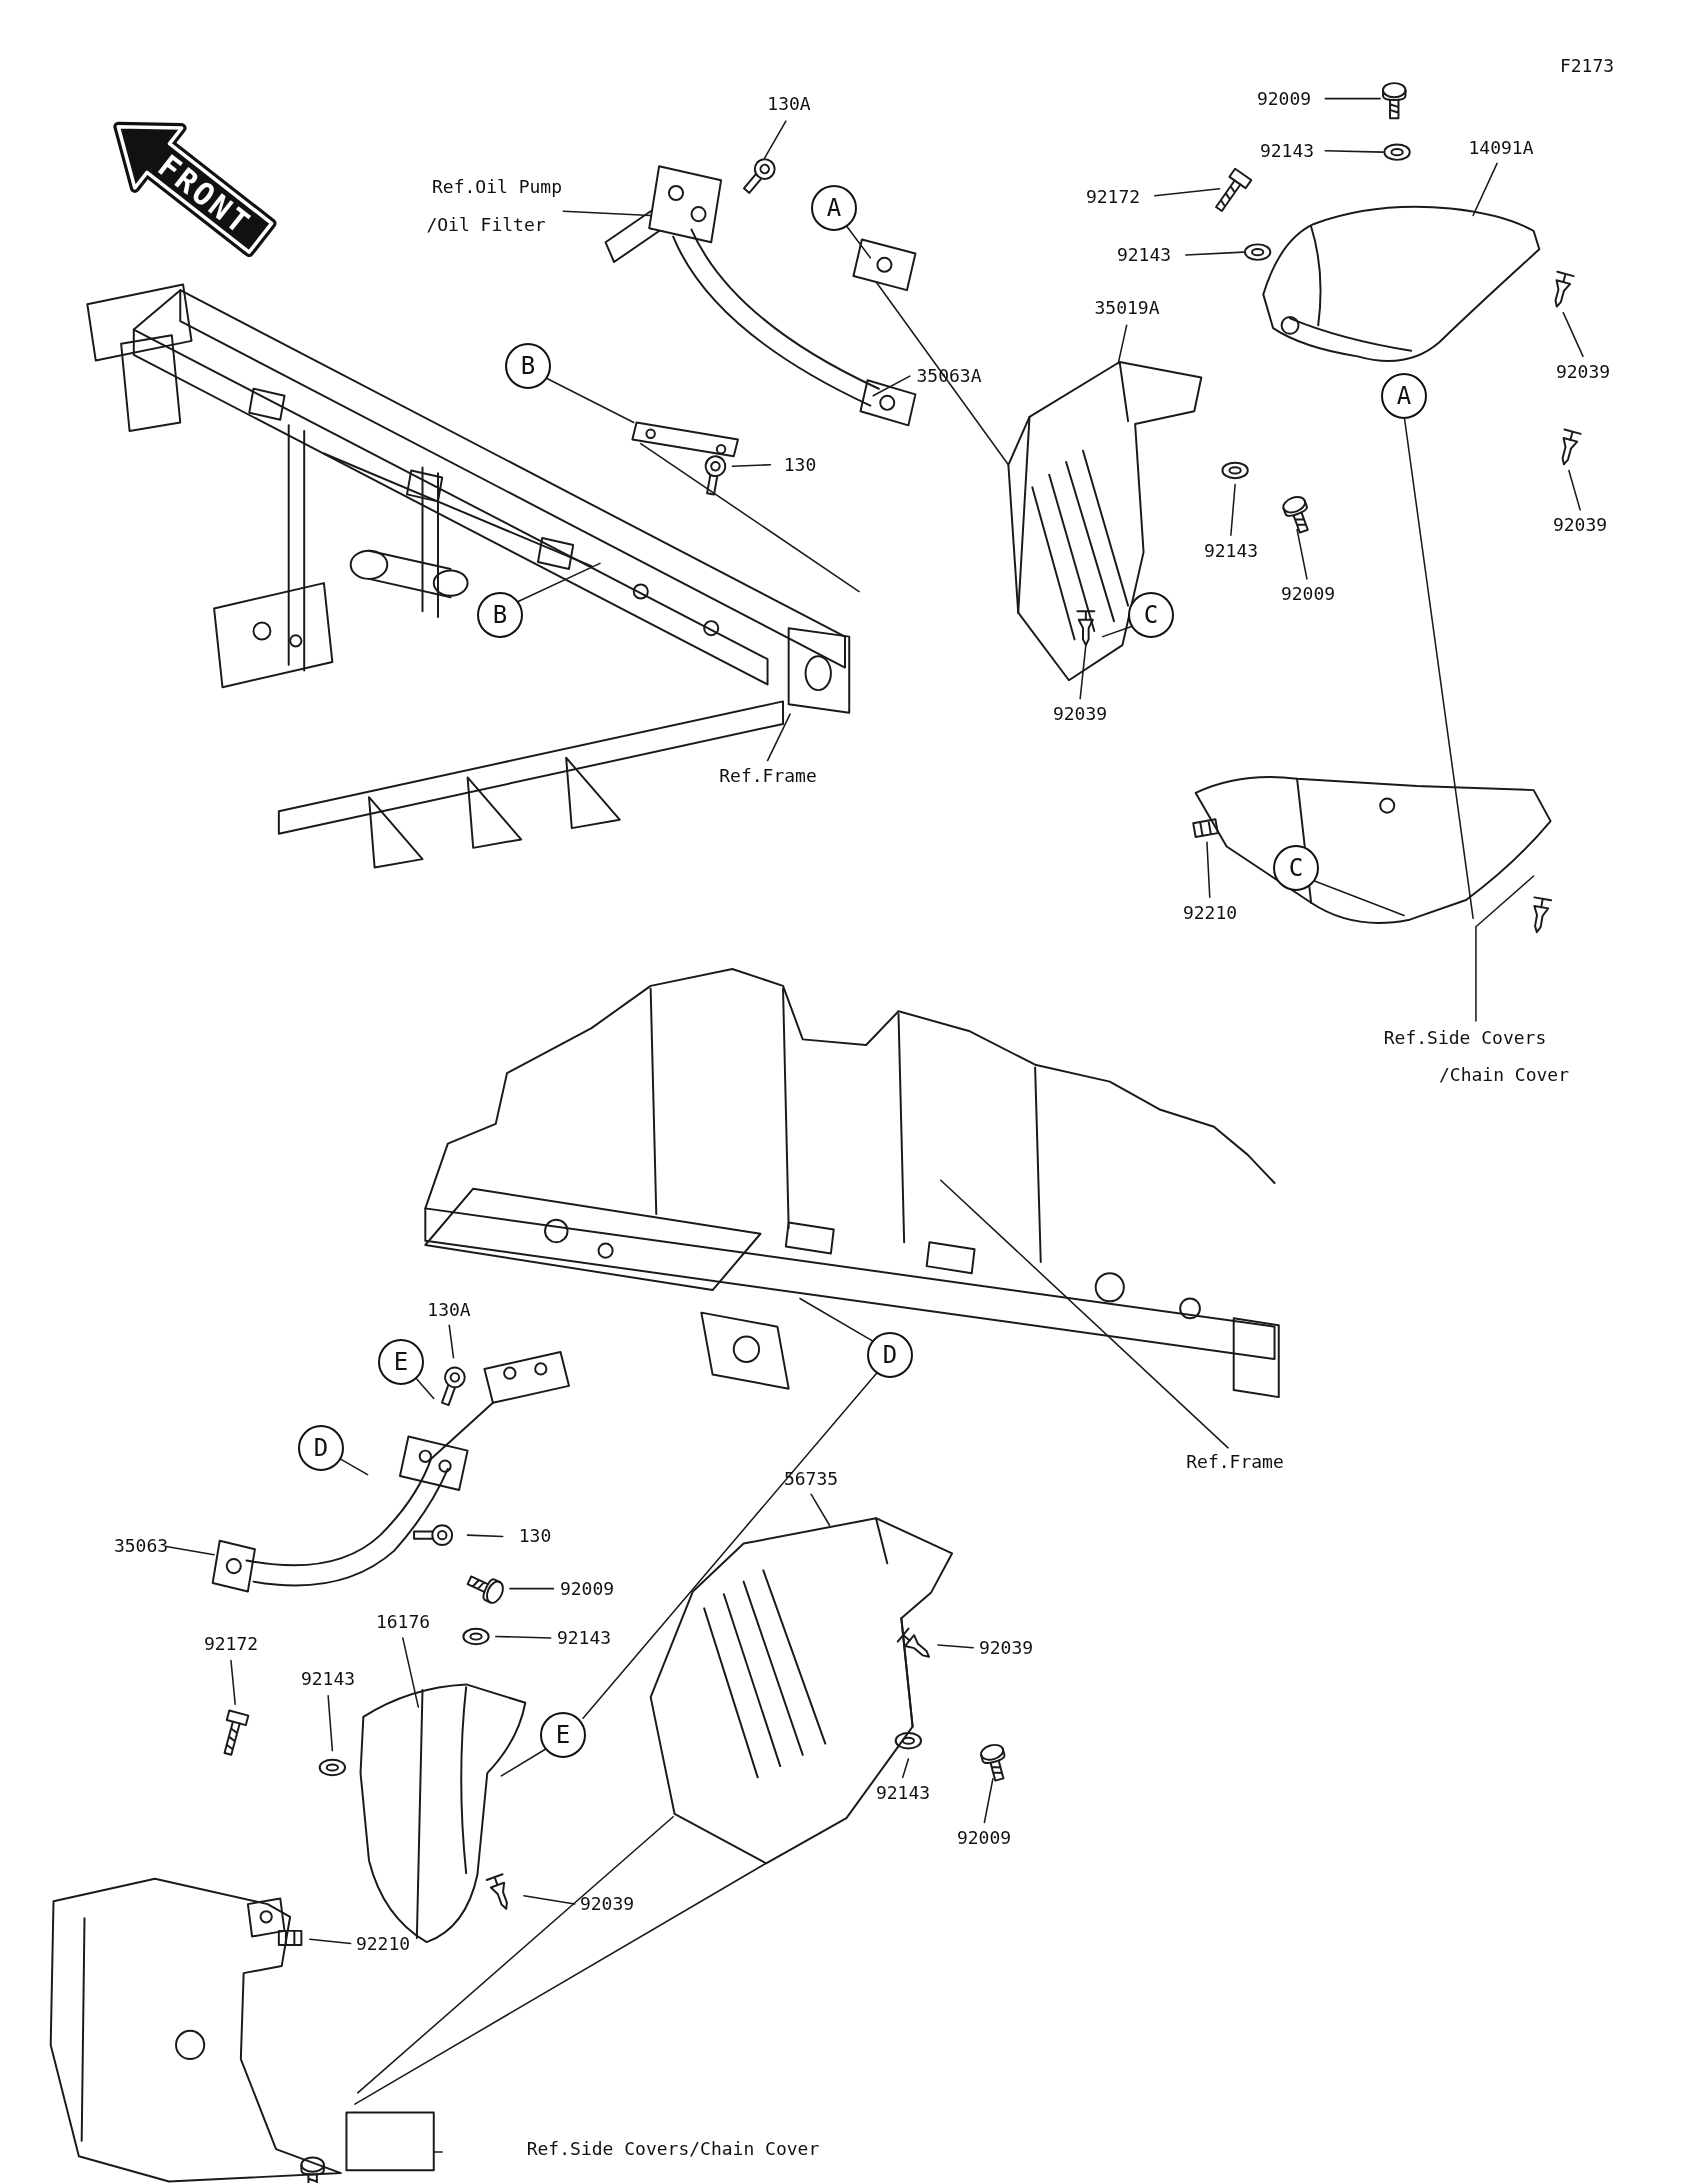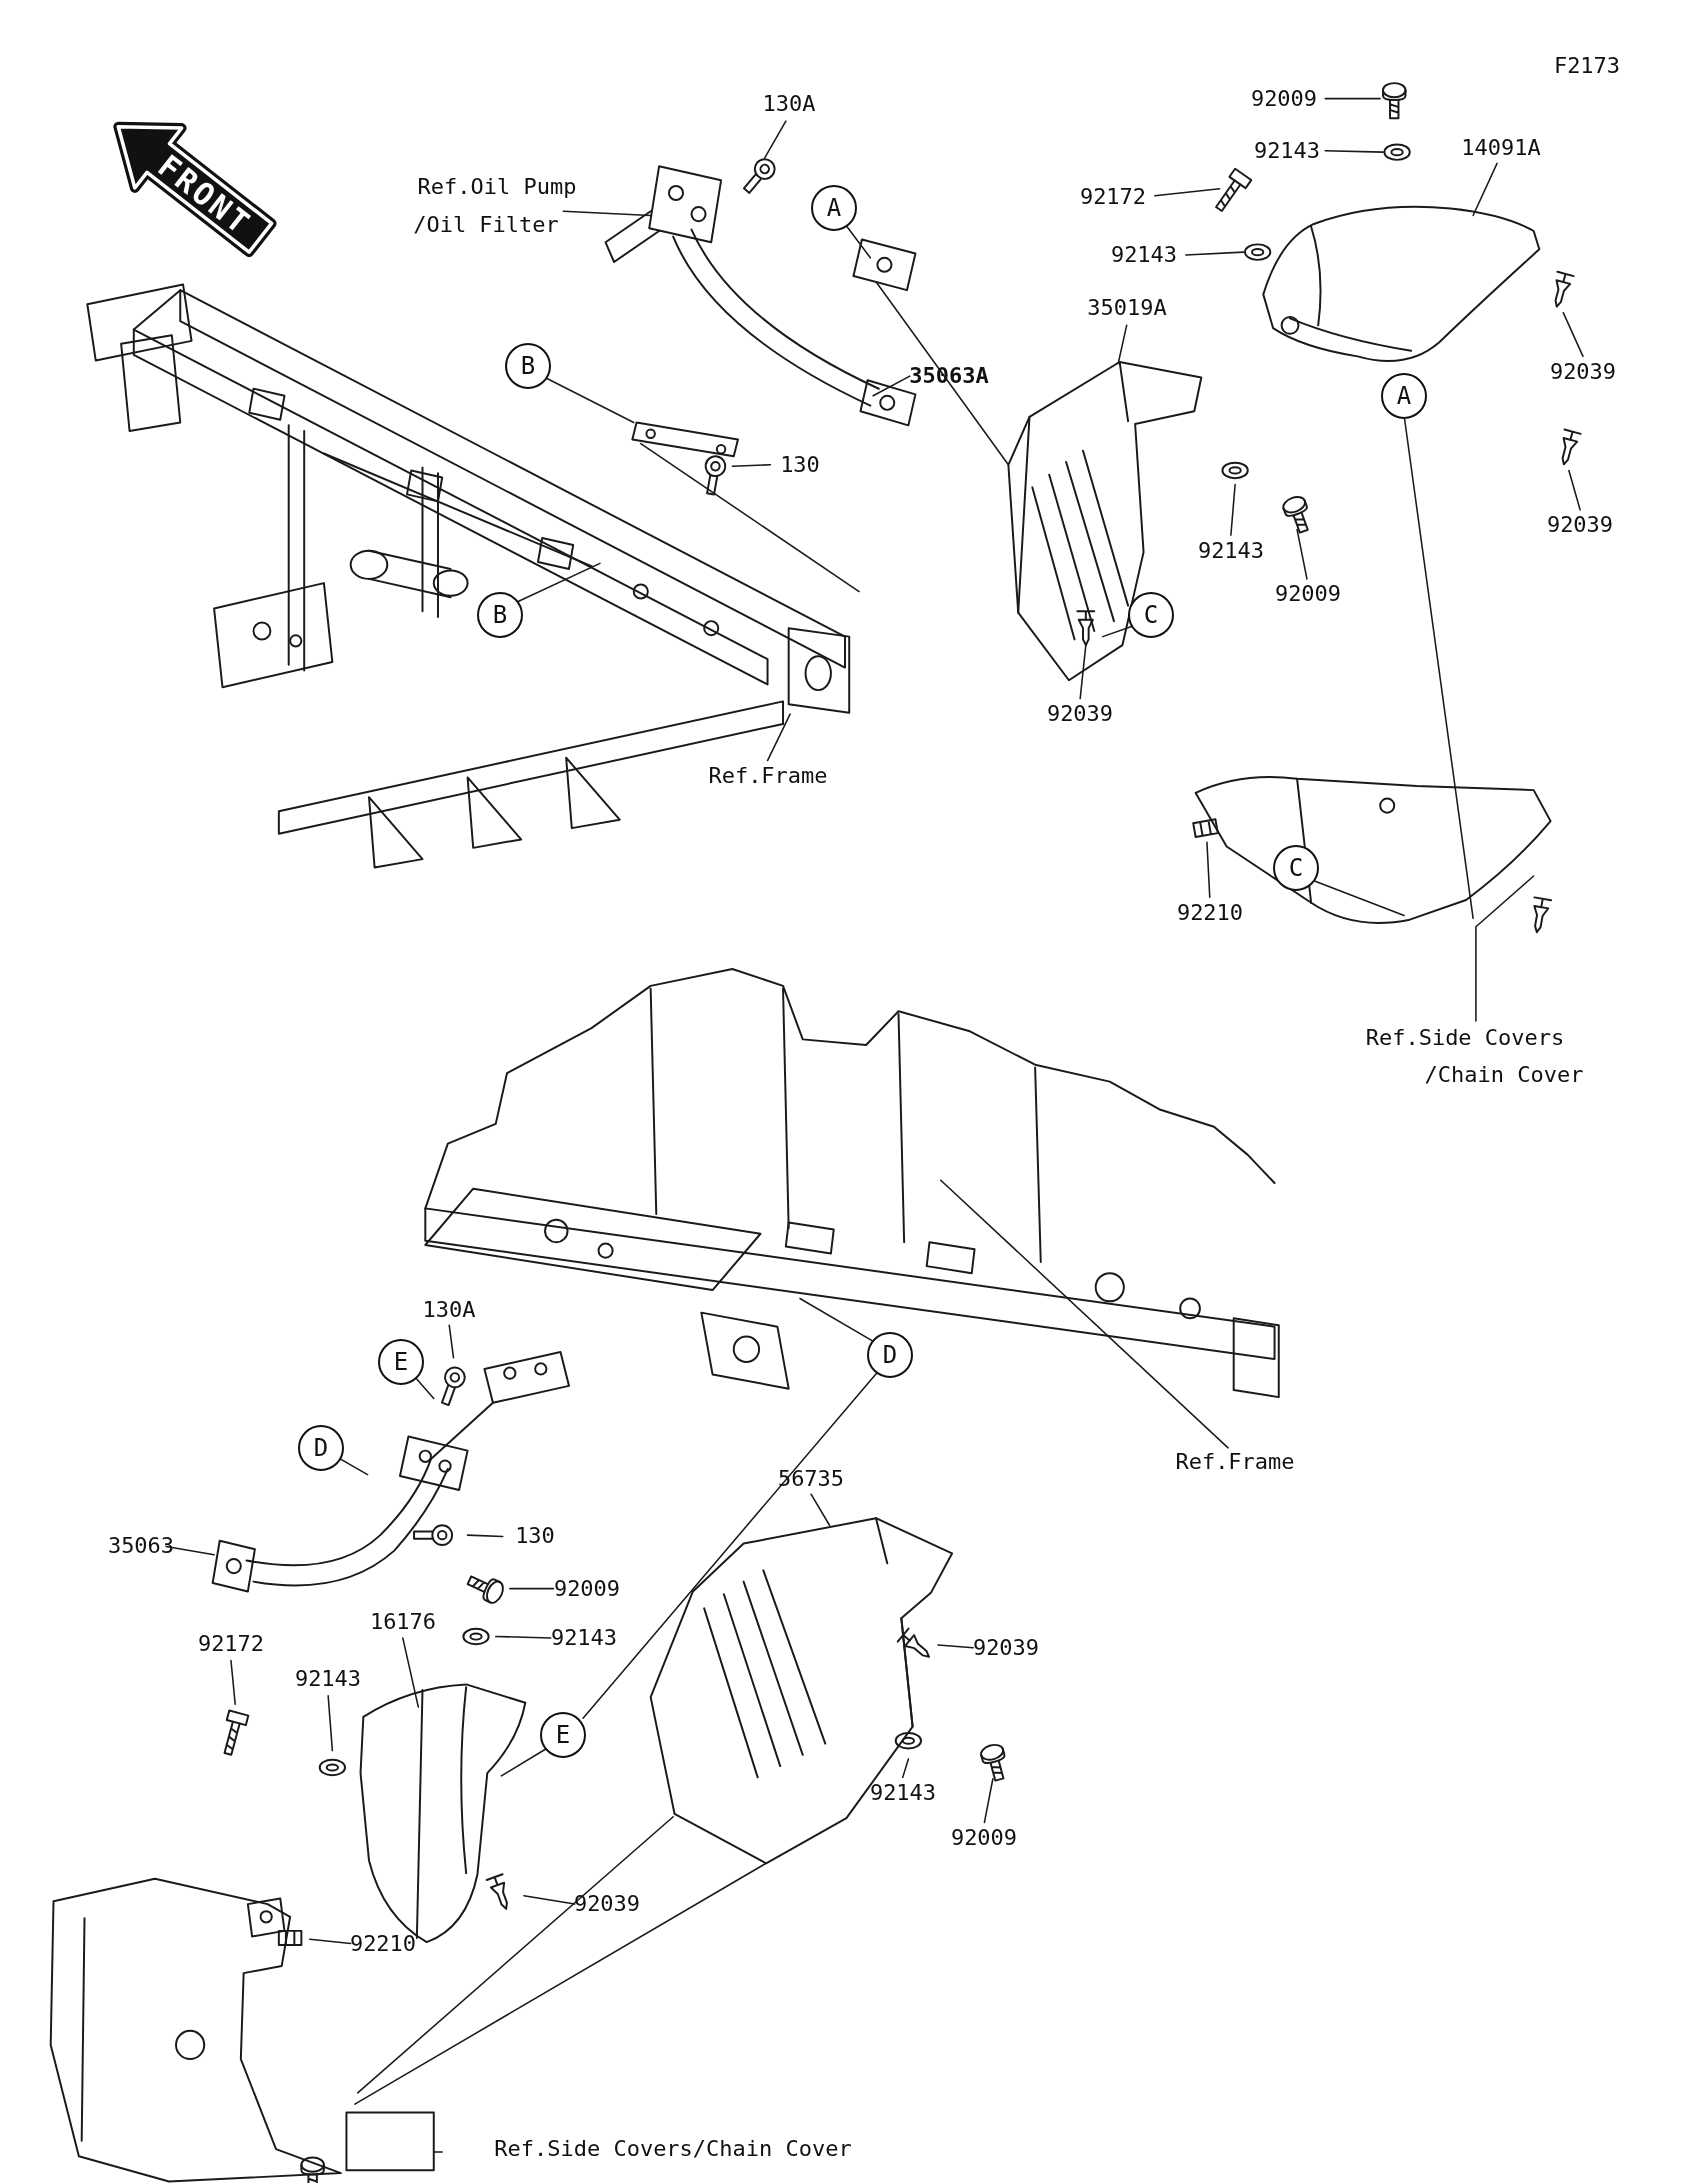--- a/index.html
+++ b/index.html
@@ -8,21 +8,21 @@
     width:1690px;height:2183px;
     background:#ffffff;
     font-family:"DejaVu Sans Mono", monospace;
     overflow:hidden;
   }
   .art{position:absolute;left:0;top:0;}
   .labels{position:absolute;left:0;top:0;width:100%;height:100%;}
   .callout{
     position:absolute;
     transform:translate(-50%,-50%);
-    font-size:22px;
+    font-size:18px;
     line-height:1.1;
     color:#111;
     white-space:nowrap;
   }
   .balloon{
     position:absolute;
     transform:translate(-50%,-50%);
     width:42px;height:42px;
     border:2.6px solid #111;
     border-radius:50%;
@@ -241,21 +241,21 @@
       <div class="callout" style="left: 1587px; top: 66px;">F2173</div>
       <div class="callout" style="left: 789px; top: 104px;">130A</div>
       <div class="callout" style="left: 453px; top: 187px; margin-left: 44px;">Ref.Oil Pump</div>
       <div class="callout" style="left: 486px; top: 225px;">/Oil Filter</div>
       <div class="callout" style="left: 1284px; top: 99px;">92009</div>
       <div class="callout" style="left: 1287px; top: 151px;">92143</div>
       <div class="callout" style="left: 1113px; top: 197px;">92172</div>
       <div class="callout" style="left: 1501px; top: 148px; text-align: right;">14091A</div>
       <div class="callout" style="left: 1144px; top: 255px;">92143</div>
       <div class="callout" style="left: 1127px; top: 308px;">35019A</div>
-      <div class="callout" style="left: 949px; top: 376px; font-weight: bold;">35063A</div>
+      <div class="callout" style="left: 949px; top: 376px;">35063A</div>
       <div class="callout" style="left: 800px; top: 465px;">130</div>
       <div class="callout" style="left: 1583px; top: 372px;">92039</div>
       <div class="callout" style="left: 1580px; top: 525px;">92039</div>
       <div class="callout" style="left: 1231px; top: 551px;">92143</div>
       <div class="callout" style="left: 1308px; top: 594px;">92009</div>
       <div class="callout" style="left: 1080px; top: 714px;">92039</div>
       <div class="callout" style="left: 768px; top: 776px;">Ref.Frame</div>
       <div class="callout" style="left: 1210px; top: 913px;">92210</div>
       <div class="callout" style="left: 1465px; top: 1038px;">Ref.Side Covers</div>
       <div class="callout" style="left: 1504px; top: 1075px;">/Chain Cover</div>

